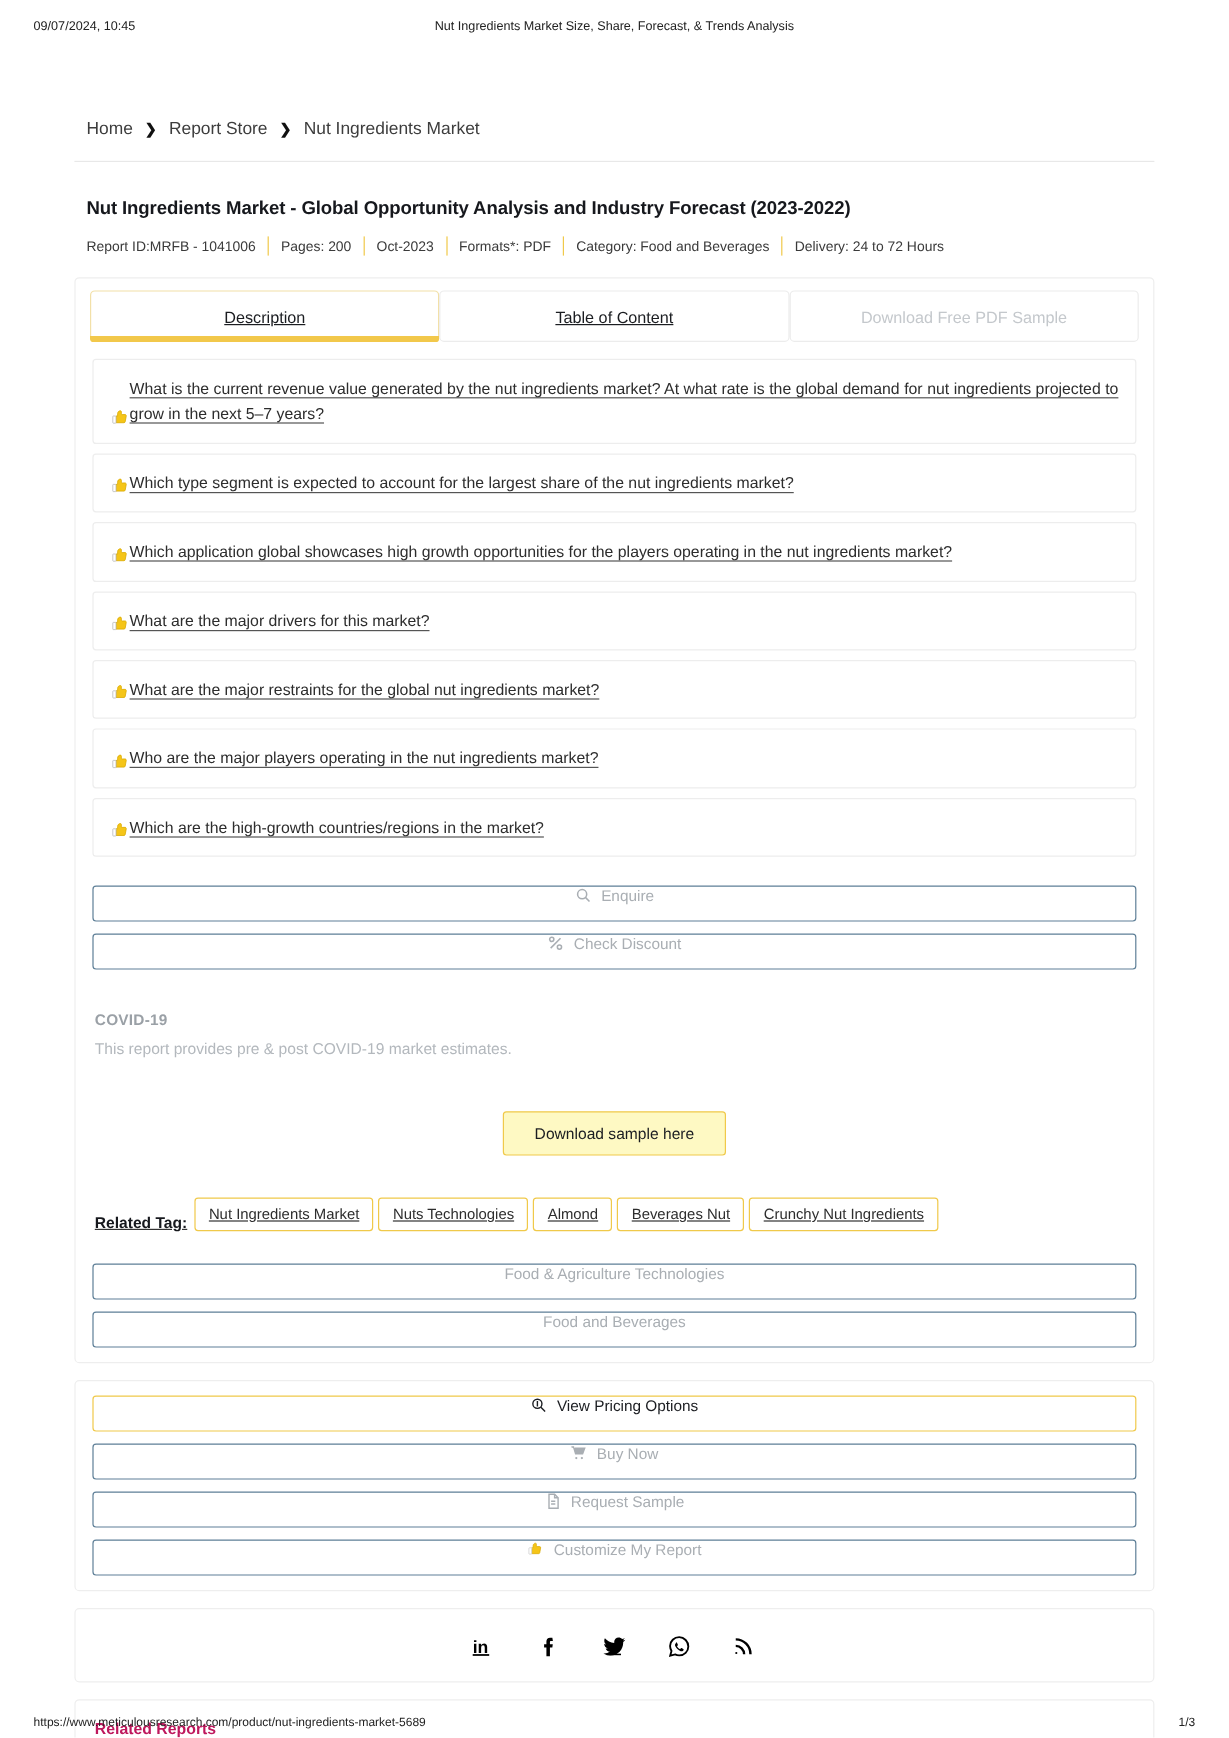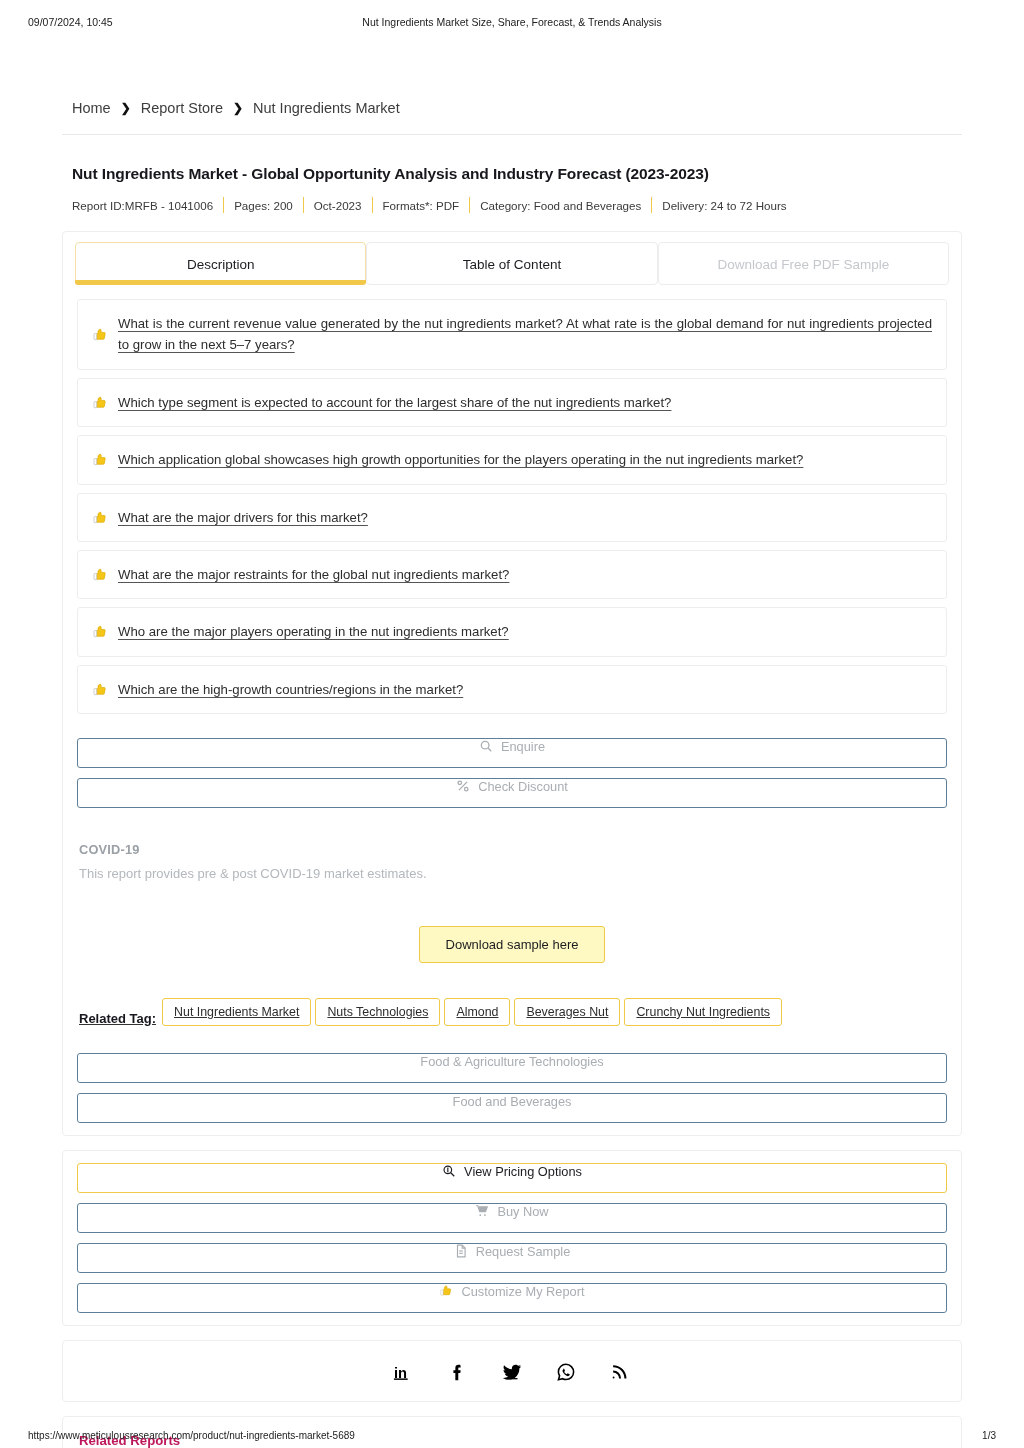--- a/index.html
+++ b/index.html
@@ -69,40 +69,41 @@
   
   .tabs { display: flex; padding: 10px 12px 0 12px; gap: 0; }
   .tab {
     flex: 1; text-align: center;
     padding: 14px 6px 12px 6px;
     font-size: 13.5px;
     border: 1px solid #ececec;
     border-radius: 4px;
     background: #fff;
     color: #9aa0a6;
+    text-decoration: underline;
     position: relative;
   }
   .tab.active {
     border-color: #f2e0a8;
     color: #1b1d21;
     font-weight: 400;
   }
   .tab.active::after {
     content: ""; position: absolute; left: -1px; right: -1px; bottom: -1px;
     height: 5px; background: #f2c84b; border-radius: 0 0 3px 3px;
   }
   .tab.plain { color: #1b1d21; }
   .tab.muted { color: #c4c8cc; text-decoration: none; }
 
   
   .faq-wrap { padding: 14px 14px 12px 14px; }
   .faq-item {
     border: 1px solid #ededed; border-radius: 3px;
     padding: 13px 14px 13px 14px;
-    display: flex; gap: 10px; align-items: center;
+    display: flex; align-items: flex-end;
     margin-bottom: 8px;
   }
   .faq-item:last-child { margin-bottom: 0; }
   .faq-text {
     font-size: 13.2px; line-height: 1.62; color: #2d2d2d;
     text-decoration: underline; text-underline-offset: 2.5px;
     text-decoration-color: #555;
   }
   .faq-item.justify .faq-text { text-align: justify; width: 100%; }
 
@@ -170,21 +171,21 @@
 
     <nav class="breadcrumb">
       <span class="crumb">Home</span>
       <span class="chev">❯</span>
       <span class="crumb">Report Store</span>
       <span class="chev">❯</span>
       <span class="crumb">Nut Ingredients Market</span>
     </nav>
 
     <div class="title-block">
-      <h1 class="report-title">Nut Ingredients Market - Global Opportunity Analysis and Industry Forecast (2023-2023)</h1>
+      <h1 class="report-title">Nut Ingredients Market - Global Opportunity Analysis and Industry Forecast (2023-2022)</h1>
       <div class="meta-row">
         <span class="meta-item">Report ID:MRFB - 1041006</span>
         <span class="meta-sep"></span>
         <span class="meta-item">Pages: 200</span>
         <span class="meta-sep"></span>
         <span class="meta-item">Oct-2023</span>
         <span class="meta-sep"></span>
         <span class="meta-item">Formats*: PDF</span>
         <span class="meta-sep"></span>
         <span class="meta-item">Category: Food and Beverages</span>

